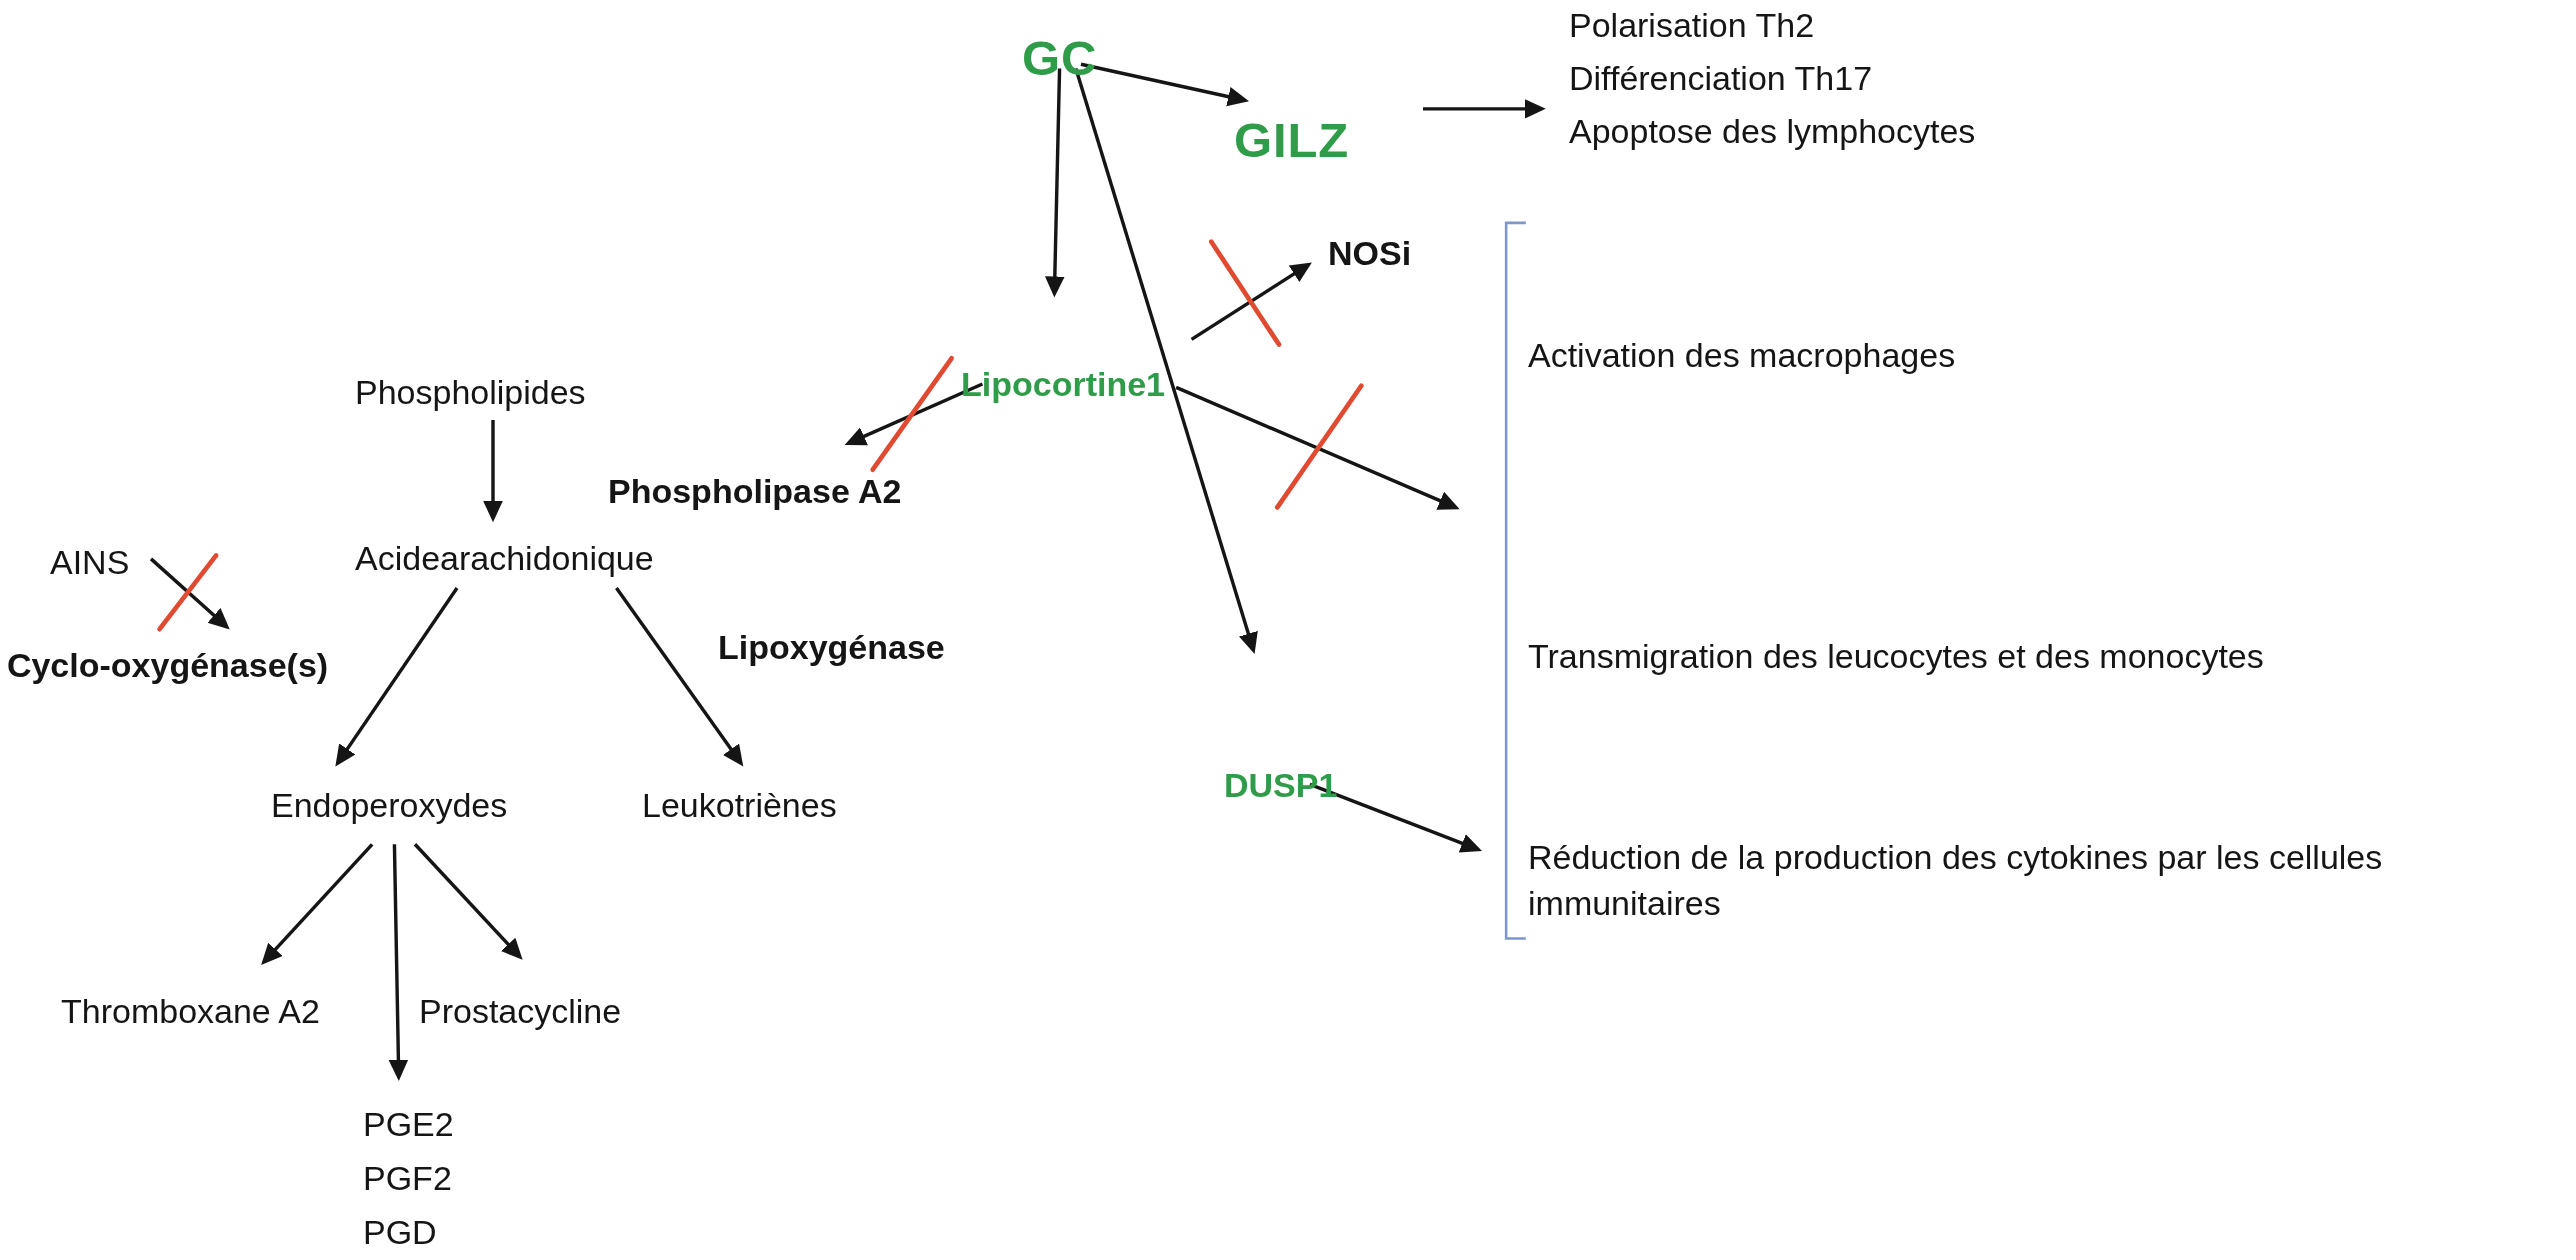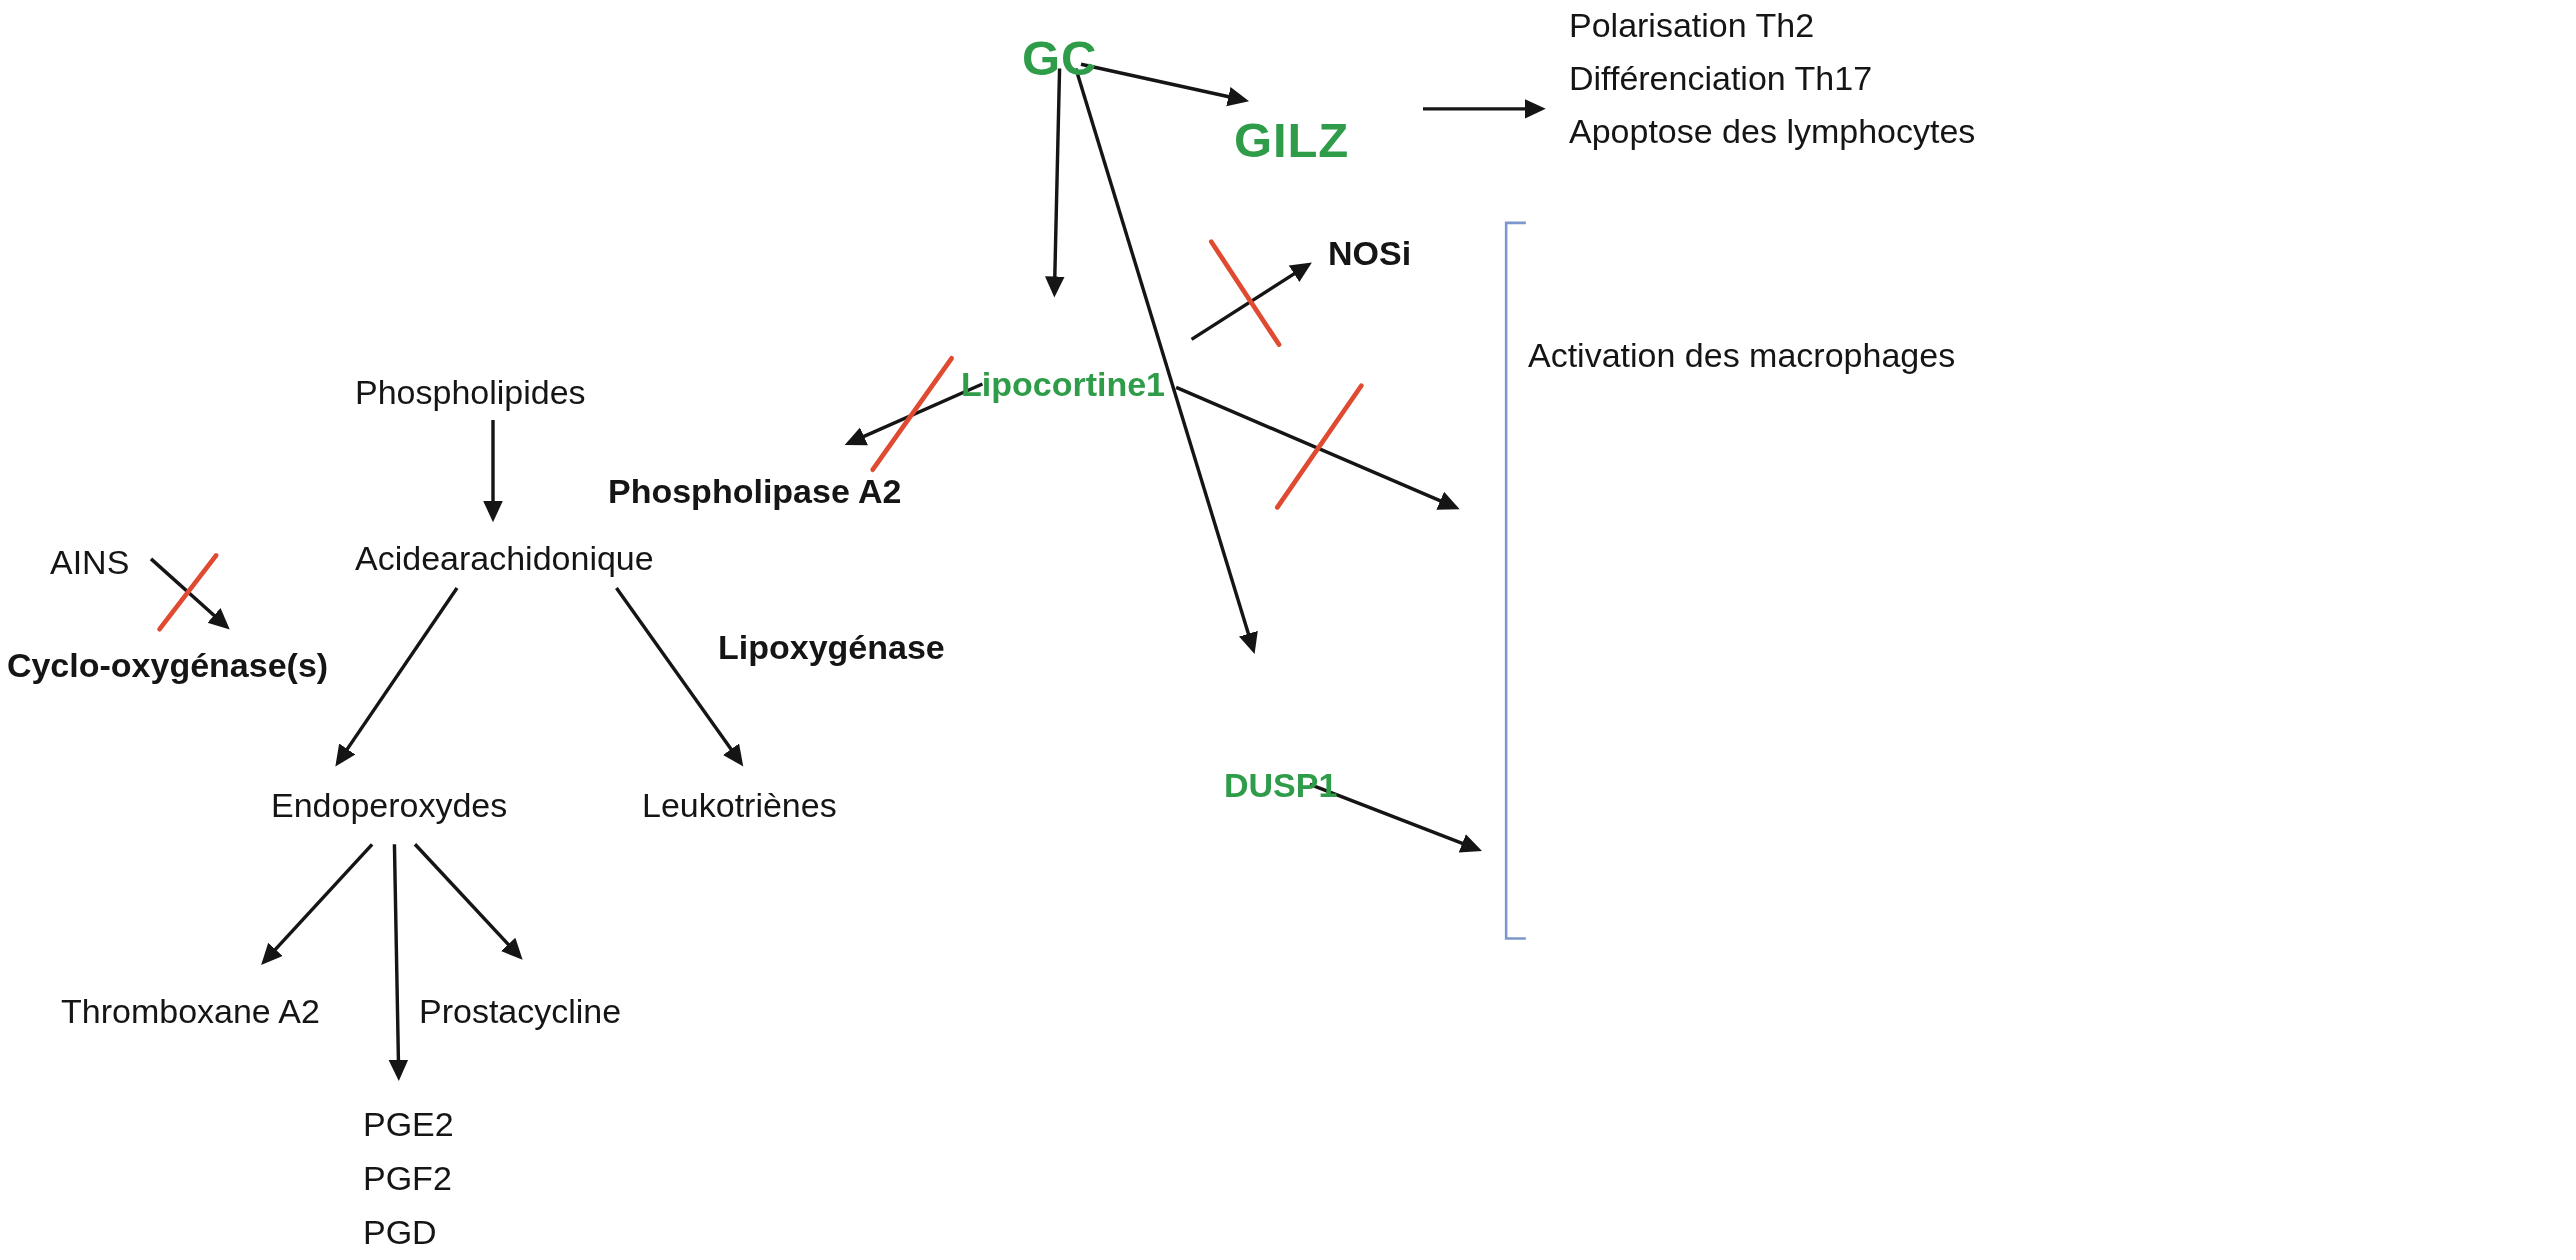--- a/index.html
+++ b/index.html
@@ -88,15 +88,17 @@
   <div class="t" style="left:419px;top:991px">Prostacycline</div>
   <div class="t" style="left:363px;top:1104px">PGE2</div>
   <div class="t" style="left:363px;top:1158px">PGF2</div>
   <div class="t" style="left:363px;top:1212px">PGD</div>
 
   <div class="t" style="left:1569px;top:5.1px">Polarisation Th2</div>
   <div class="t" style="left:1569px;top:58px">Différenciation Th17</div>
   <div class="t" style="left:1569px;top:111px">Apoptose des lymphocytes</div>
 
   <div class="t" style="left:1528px;top:335px">Activation des macrophages</div>
+  <div class="t" style="left:1528px;top:636px">Transmigration des leucocytes et des monocytes</div>
+  <div class="t wrap" style="left:1528px;top:835px">Réduction de la production des cytokines par les cellules immunitaires</div>
 
 </div>
 
 
 </body></html>

